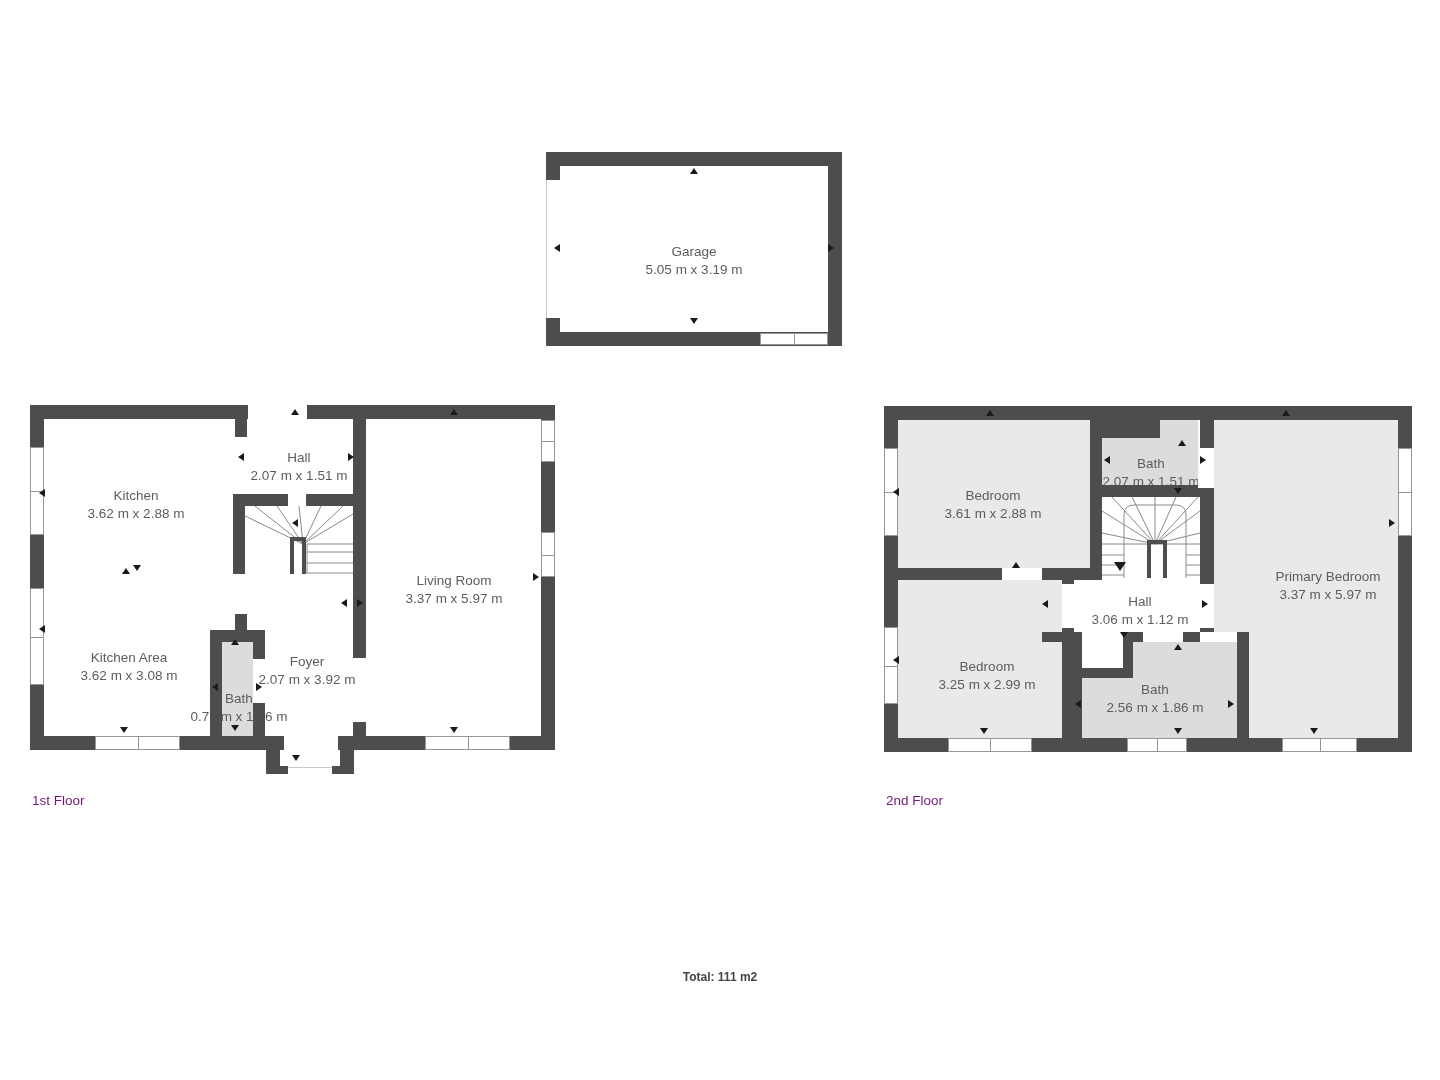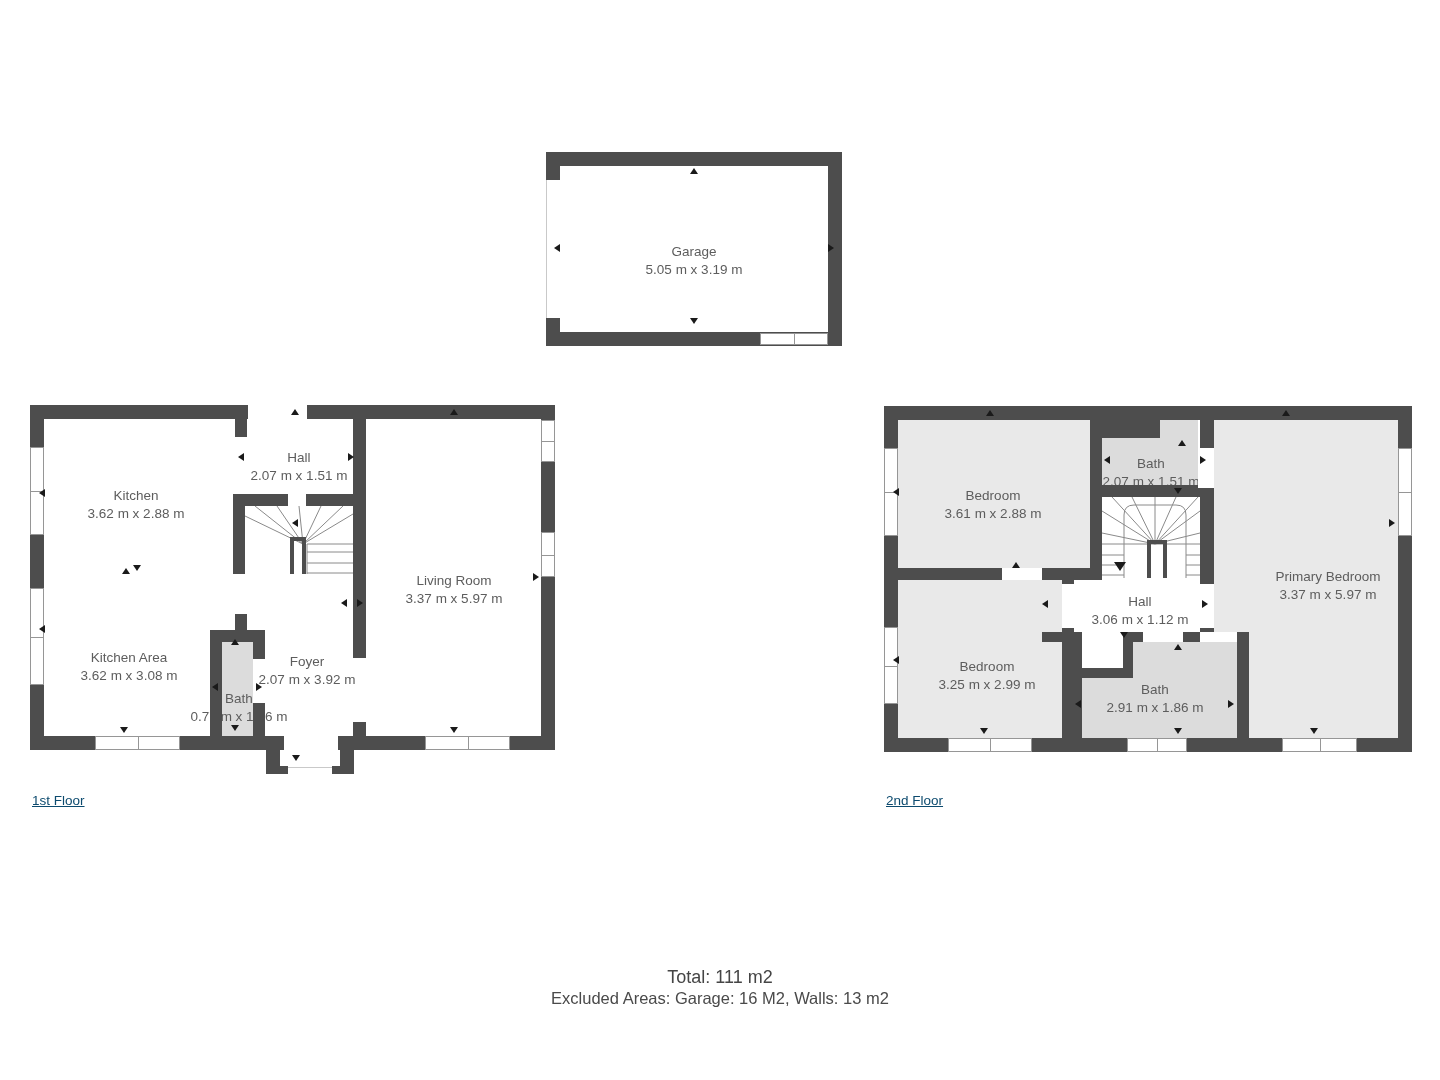--- a/index.html
+++ b/index.html
@@ -18,32 +18,32 @@
   
   .win{position:absolute;background:#fff;border:1px solid #969696;box-sizing:border-box;z-index:5;}
   .win::before{content:"";position:absolute;background:#969696;}
   .win.h::before{left:50%;top:0;width:1px;height:100%;}
   .win.v::before{top:50%;left:0;width:100%;height:1px;}
   
   .thin{position:absolute;background:#c9c9c9;z-index:2;}
   
   .room-label{position:absolute;transform:translate(-50%,-50%);text-align:center;color:#5d5d5d;
               font-size:13.5px;line-height:18px;white-space:nowrap;z-index:3;}
-  .floor-caption{position:absolute;color:#0c4a6e;font-size:13.5px;z-index:3;text-decoration:underline;}
+  .floor-caption{position:absolute;color:#701a75;font-size:13.5px;z-index:3;}
   
   .ar{position:absolute;width:0;height:0;z-index:6;}
   .ar.up{border-left:4px solid transparent;border-right:4px solid transparent;border-bottom:6px solid #1a1a1a;}
   .ar.down{border-left:4px solid transparent;border-right:4px solid transparent;border-top:6px solid #1a1a1a;}
   .ar.left{border-top:4px solid transparent;border-bottom:4px solid transparent;border-right:6px solid #1a1a1a;}
   .ar.right{border-top:4px solid transparent;border-bottom:4px solid transparent;border-left:6px solid #1a1a1a;}
   .ar.big.down{border-left:6px solid transparent;border-right:6px solid transparent;border-top:9px solid #1a1a1a;}
   .stairs{position:absolute;z-index:1;}
   
   .summary{position:absolute;left:0;top:966px;width:1440px;text-align:center;color:#454545;z-index:3;}
-  .summary .total{font-size:18px;font-weight:normal;line-height:22px;}
+  .summary .total{font-size:12px;font-weight:bold;line-height:22px;}
   .summary .line{font-size:16.5px;line-height:21px;color:#4a4a4a;}
   .summary .disclaimer{margin-top:16px;font-size:9px;color:#6b6b6b;}
 </style>
 </head>
 <body>
 
 <div id="canvas">
 
   <div class="abs" style="left:546px;top:152px;width:296px;height:194px;">
     <div class="w" style="left:0;top:0;width:296px;height:14px;"></div>
@@ -273,25 +273,24 @@
     <div class="room-label" style="left:256px;top:205px;">
       <div>Hall</div>
       <div>3.06 m x 1.12 m</div>
     </div>
     <div class="room-label" style="left:103px;top:270px;">
       <div>Bedroom</div>
       <div>3.25 m x 2.99 m</div>
     </div>
     <div class="room-label" style="left:271px;top:293px;">
       <div>Bath</div>
-      <div>2.91 m x 1.86 m</div>
+      <div>2.56 m x 1.86 m</div>
     </div>
   </div>
 
   <div class="floor-caption" style="left:32px;top:793px;">1st Floor</div>
   <div class="floor-caption" style="left:886px;top:793px;">2nd Floor</div>
 
   <div class="summary">
     <div class="total">Total: 111 m2</div>
-    <div class="line">Excluded Areas: Garage: 16 M2, Walls: 13 m2</div>
   </div>
 
 </div>
 
 </body></html>

